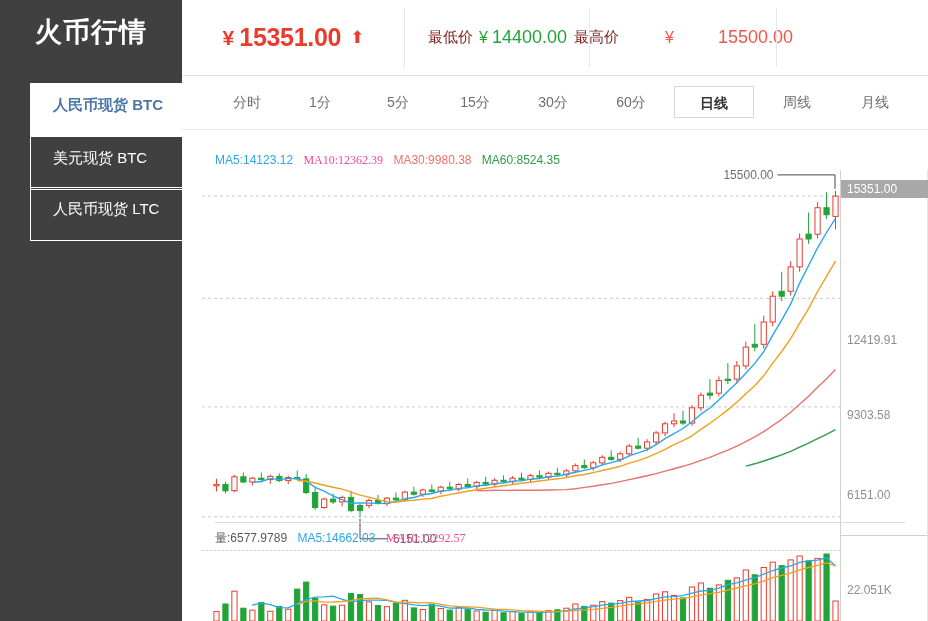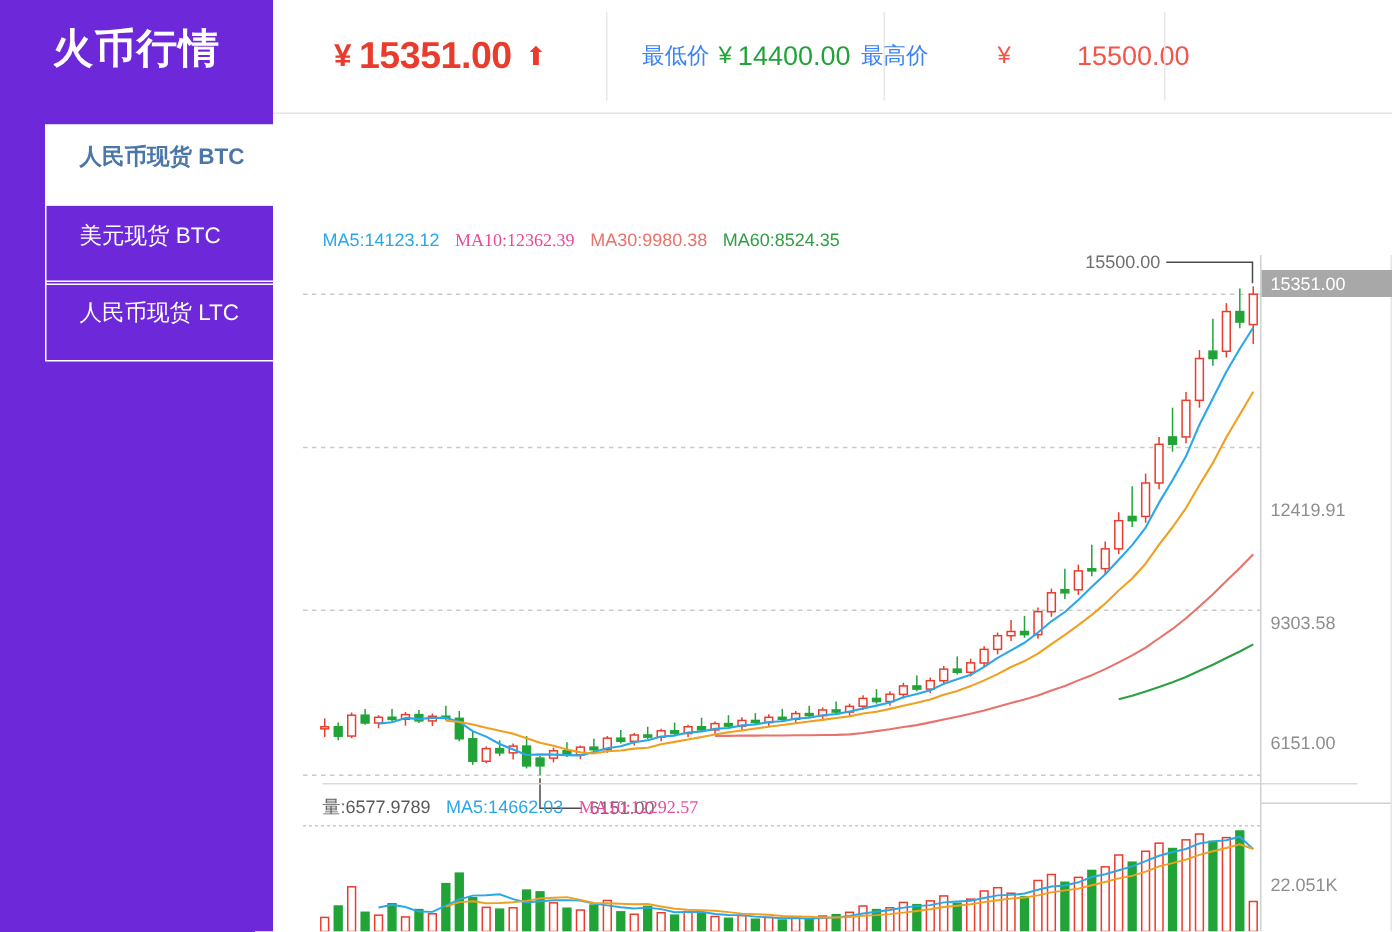--- a/index.html
+++ b/index.html
@@ -8,21 +8,21 @@
     font-family: "Liberation Sans", "DejaVu Sans", sans-serif;
     background: #ffffff;
     overflow: hidden;
   }
   #app { position: relative; width: 928px; height: 621px; }
 
   
   #sidebar {
     position: absolute; left: 0; top: 0;
     width: 182px; height: 621px;
-    background: #6d28d9;
+    background: #404040;
   }
   #brand {
     position: absolute; left: 0; top: 14px; width: 182px;
     text-align: center;
     color: #ffffff;
     font-size: 27px;
     font-weight: bold;
     letter-spacing: 1px;
   }
   .nav-item {
@@ -63,21 +63,21 @@
   }
   .stat .vdiv {
     position: absolute; right: 0; top: 8px; bottom: 8px;
     width: 1px; background: #e8e8e8;
   }
   #stat-last { left: 0; width: 223px; }
   #stat-low  { left: 223px; width: 185px; }
   #stat-high { left: 408px; width: 187px; gap: 40px; }
   #stat-chg  { left: 595px; width: 151px; }
 
-  .lbl { color: #3b82f6; font-size: 15px; margin-right: 6px; }
+  .lbl { color: #7f1d1d; font-size: 15px; margin-right: 6px; }
   #last-yen { color: #ea3c2d; font-size: 21px; font-weight: bold; margin-right: 5px; }
   #last-val { color: #ea3c2d; font-size: 25px; font-weight: bold; letter-spacing: -0.3px;}
   #up-arrow { color: #ea3c2d; font-size: 17px; margin-left: 9px; line-height: 1; }
   .green-val { color: #22a338; font-size: 18px; }
   .green-yen { color: #22a338; font-size: 16px; margin-right: 4px; }
   .red-val { color: #f2564a; font-size: 18px; }
   .red-yen { color: #f2564a; font-size: 16px; margin-right: 4px; }
   #chg-val { color: #ea3c2d; font-size: 18px; }
 
   
@@ -196,20 +196,31 @@
       <span class="vdiv"></span>
     </div>
     <div class="stat" id="stat-high">
       <span class="lbl">最高价</span>
       <span class="red-yen">¥</span>
       <span class="red-val">15500.00</span>
       <span class="vdiv"></span>
     </div>
   </div>
 
+  <div id="tabs">
+      <div class="tab" style="left: 36px; width: 58px;"><span>分时</span></div>
+      <div class="tab" style="left: 112px; width: 52px;"><span>1分</span></div>
+      <div class="tab" style="left: 190px; width: 52px;"><span>5分</span></div>
+      <div class="tab" style="left: 264px; width: 58px;"><span>15分</span></div>
+      <div class="tab" style="left: 342px; width: 58px;"><span>30分</span></div>
+      <div class="tab" style="left: 420px; width: 58px;"><span>60分</span></div>
+      <div class="tab active" style="left: 492px; width: 80px;"><span>日线</span></div>
+      <div class="tab" style="left: 586px; width: 58px;"><span>周线</span></div>
+      <div class="tab" style="left: 664px; width: 58px;"><span>月线</span></div>
+    </div>
 
   <div id="chart-wrap">
 
     <div id="legend-ma">
       <span class="ma5">MA5:14123.12</span><span class="ma-sep"></span>
       <span class="ma10">MA10:12362.39</span><span class="ma-sep"></span>
       <span class="ma30">MA30:9980.38</span><span class="ma-sep"></span>
       <span class="ma60">MA60:8524.35</span>
     </div>
 

